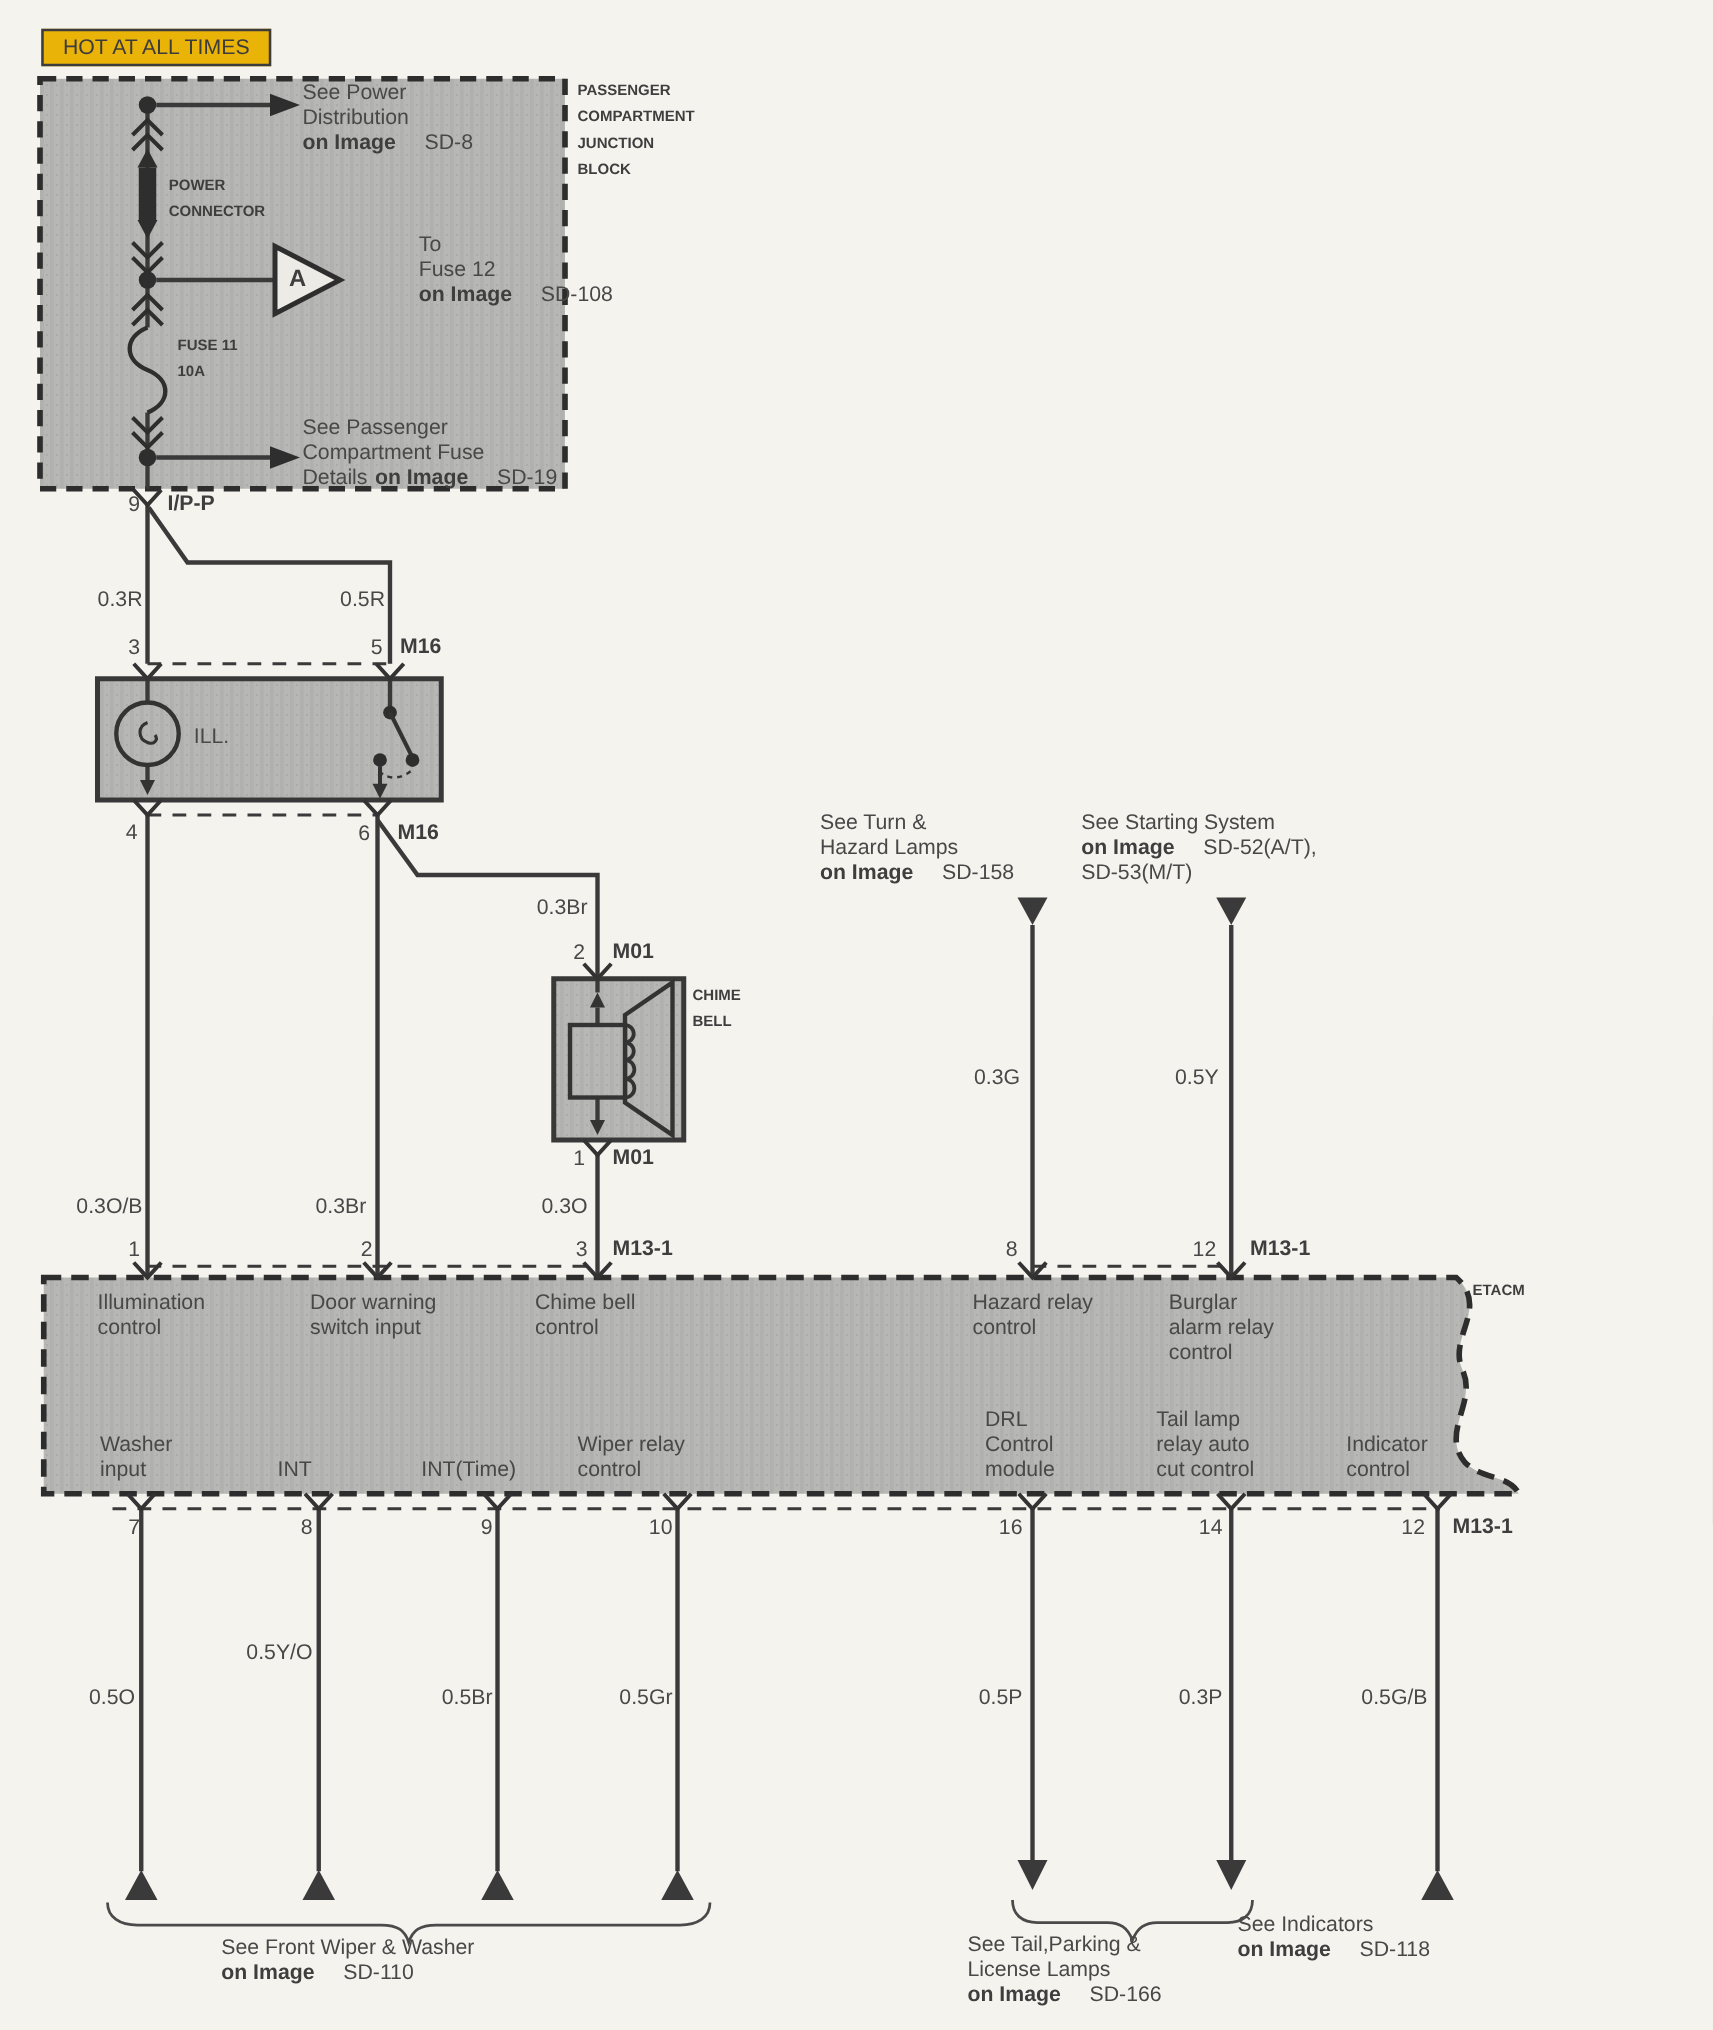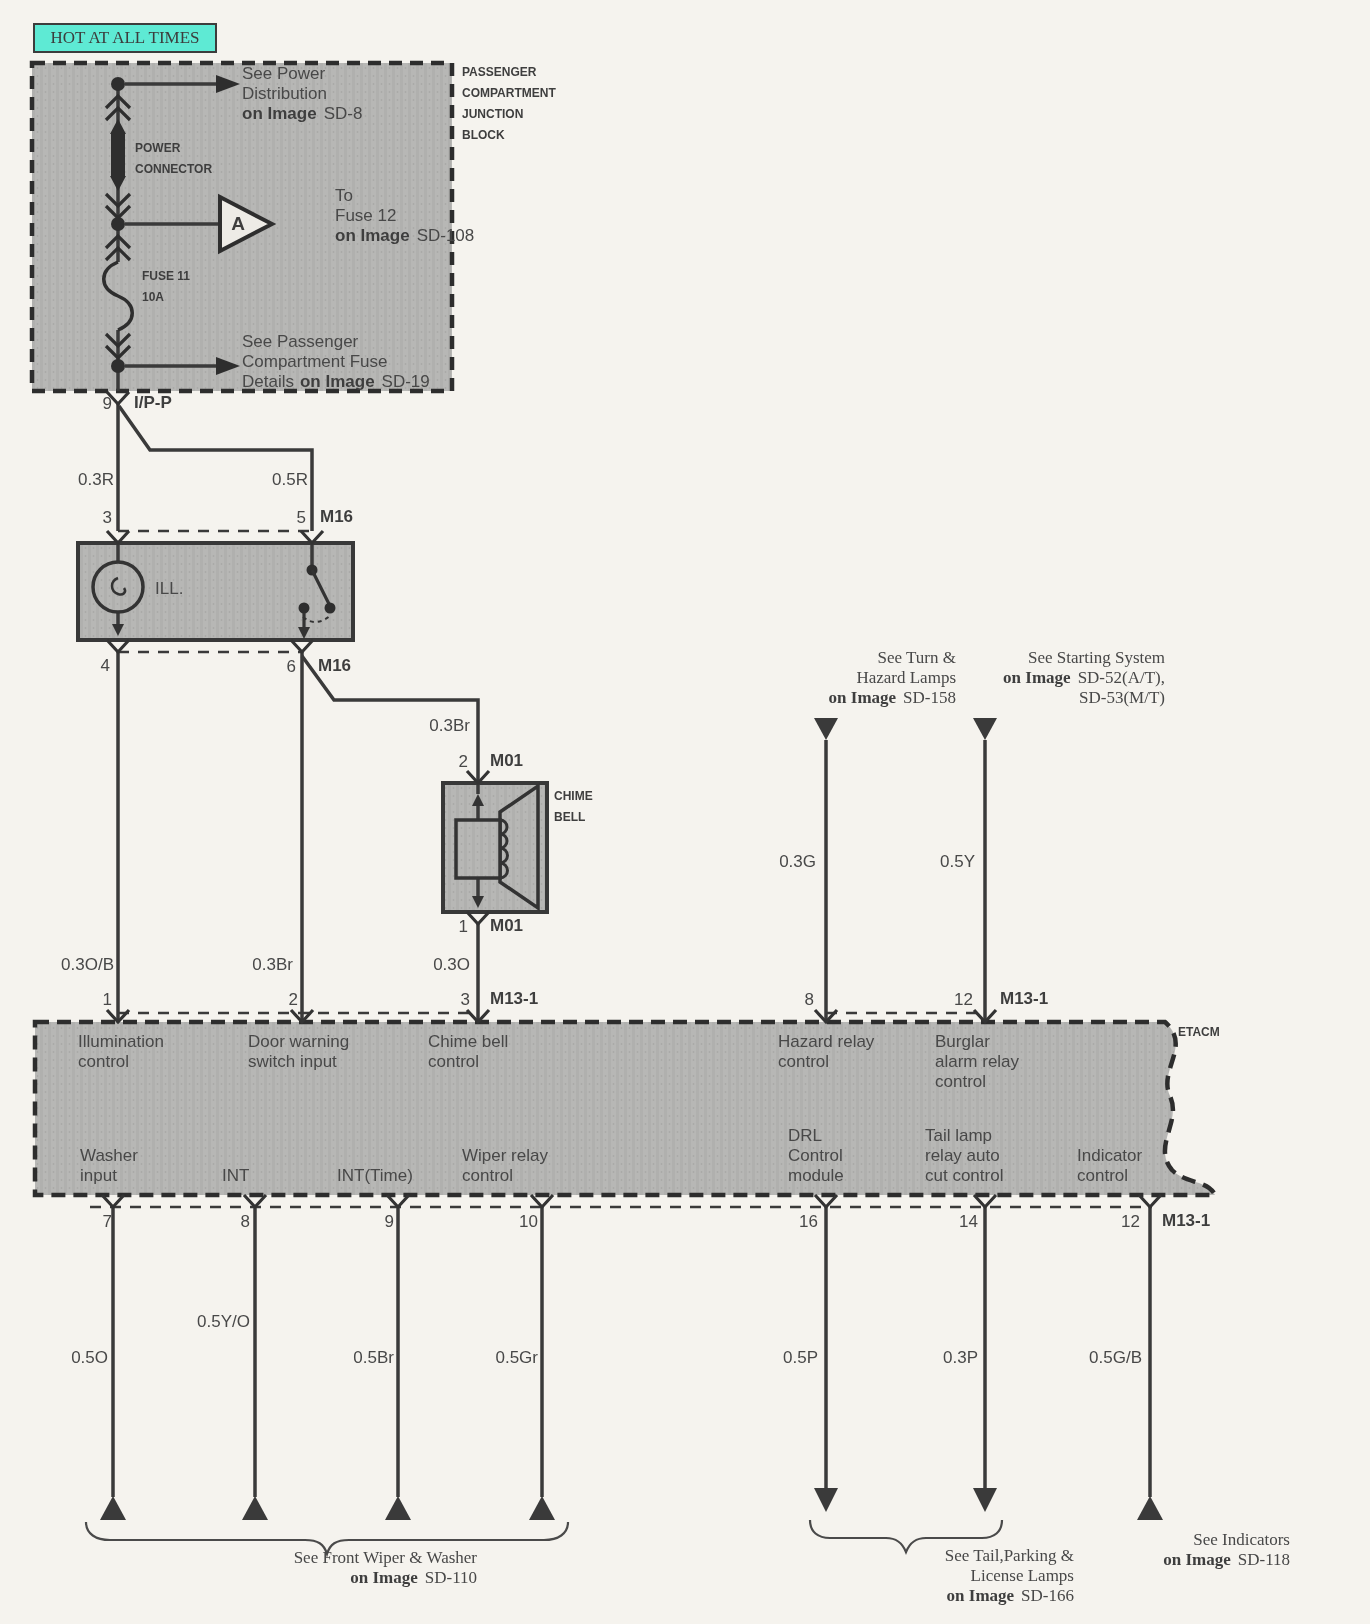--- a/index.html
+++ b/index.html
@@ -4,25 +4,25 @@
 <style>
   html,body{margin:0;padding:0;background:#e9e7e2;}
   #canvas{position:relative;width:1370px;height:1624px;background:#f5f3ee;overflow:hidden;
           font-family:"Liberation Sans",sans-serif;}
   #wiresvg{position:absolute;left:0;top:0;}
   .t{position:absolute;font-family:"Liberation Sans",sans-serif;font-size:17px;line-height:20px;
      color:#484848;white-space:nowrap;}
   .b{font-weight:bold;color:#3e3e3e;}
   .big{font-size:12px;line-height:21px;}
   .r{text-align:right;width:60px;}
-  .c{text-align:right;width:300px;font-family:Liberation Serif, serif;}
-  .ref{margin-left:7px;}
+  .c{text-align:left;width:300px;}
+  .ref{margin-left:23px;}
   .pre{margin-right:6px;}
   #hot-tag{position:absolute;left:33px;top:23px;width:180px;height:26px;border:2px solid #3c3c3c;
-     text-align:center;font-size:17px;line-height:26px;color:#3c3c3c;background:#5eead4;font-family:Liberation Serif, serif;}
+     text-align:center;font-size:17px;line-height:26px;color:#3c3c3c;background:#eab308;}
 </style>
 </head>
 <body>
 
 <div id="canvas">
 
 <svg id="wiresvg" width="1370" height="1624" viewBox="0 0 1370 1624">
   <defs>
     <pattern id="gtex" width="8" height="8" patternUnits="userSpaceOnUse">
       <rect width="8" height="8" fill="#b7b7b5"></rect>

